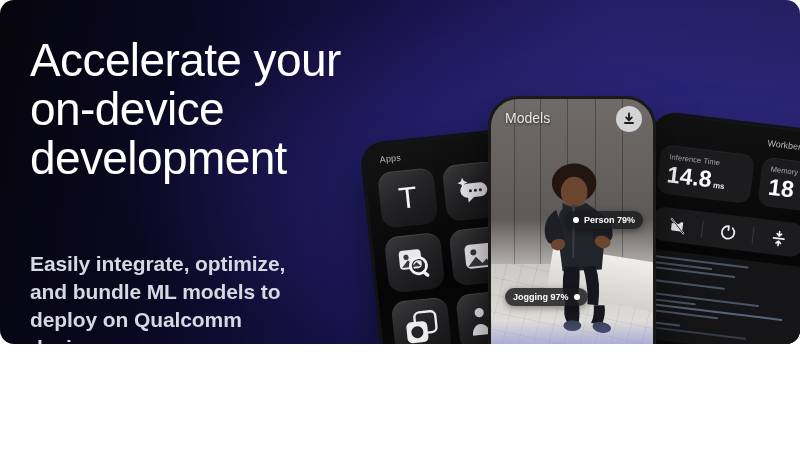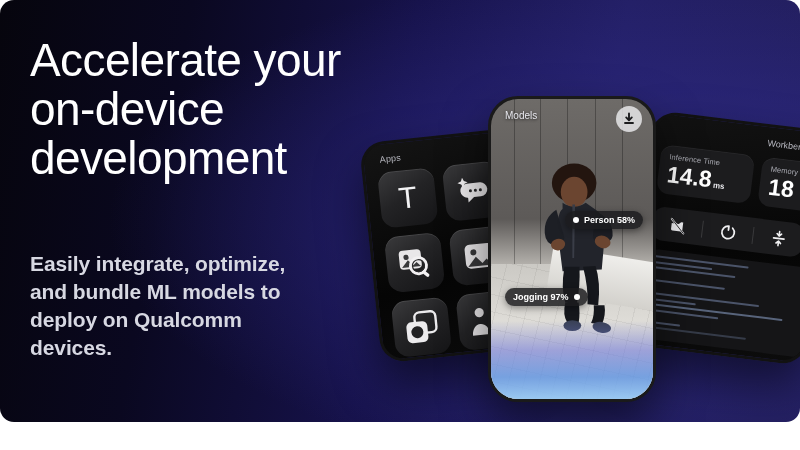--- a/index.html
+++ b/index.html
@@ -1,19 +1,19 @@
 <!DOCTYPE html>
 <html><head>
 <meta charset="utf-8">
 <style>
   html,body{margin:0;padding:0;background:#ffffff;}
   body{width:800px;height:450px;overflow:hidden;font-family:"Liberation Sans",sans-serif;}
 
   #banner{
-    position:relative;width:800px;height:422px;overflow:hidden;border-radius:14px;
+    position:relative;width:800px;height:344px;overflow:hidden;border-radius:14px;
     background:
       radial-gradient(120% 100% at 88% 52%, #2e2a86 0%, rgba(46,42,134,0) 62%),
       linear-gradient(100deg, #06050d 0%, #0a0820 22%, #16124a 48%, #221e62 72%, #211d57 100%);
   }
 
   
   #copy{position:absolute;left:30px;top:36px;width:360px;}
   .headline{
     color:#ffffff;font-size:46px;line-height:1.06;font-weight:400;
     letter-spacing:-0.6px;white-space:pre-line;margin:0;
@@ -59,21 +59,21 @@
     background:linear-gradient(180deg,#cbc9c4 0%,#dedcd7 42%,#c9c7c2 100%);}
   .ground:after{content:"";position:absolute;left:0;right:0;top:0;height:100%;
     background:
       repeating-linear-gradient(104deg, rgba(0,0,0,.055) 0 1px, rgba(0,0,0,0) 1px 15px),
       repeating-linear-gradient(12deg, rgba(0,0,0,.05) 0 1px, rgba(0,0,0,0) 1px 17px);}
   .curb{position:absolute;right:-6%;top:52%;width:70%;height:16%;
     background:linear-gradient(180deg,#efeeeb,#d3d1cc);transform:rotate(9deg);}
   .runner{position:absolute;left:50%;top:4%;width:66%;height:92%;transform:translateX(-48%);}
   .camfade{position:absolute;left:0;right:0;bottom:0;height:26%;
     background:linear-gradient(180deg, rgba(150,170,235,0) 0%, rgba(110,120,225,.55) 38%, rgba(96,150,230,.8) 72%, rgba(150,200,245,.92) 100%);}
-  #phone-camera .pttl{position:absolute;left:14px;top:11px;color:#e8e8ee;font-size:10px;
+  #phone-camera .pttl{position:absolute;left:14px;top:11px;color:#e8e8ee;font-size:14px;
     text-shadow:0 1px 3px rgba(0,0,0,.7);z-index:9;}
   .dlbtn{position:absolute;right:11px;top:7px;width:26px;height:26px;border-radius:50%;
     background:rgba(235,235,238,.82);display:flex;align-items:center;justify-content:center;z-index:9;}
   .badge{position:absolute;display:flex;align-items:center;gap:5px;z-index:9;
     background:rgba(28,28,30,.84);color:#fff;font-size:9px;font-weight:700;
     padding:4px 8px;border-radius:11px;white-space:nowrap;
     box-shadow:0 2px 7px rgba(0,0,0,.4);}
   .badge .dot{width:6px;height:6px;border-radius:50%;background:#fff;flex:none;}
   #badge-person{left:74px;top:112px;}
   #badge-jogging{left:14px;top:189px;align-items:center;}
@@ -205,21 +205,21 @@
 
       <div class="dlbtn">
         <svg width="14" height="14" viewBox="0 0 14 14">
           <path d="M7 1.5 v6.2 M4.2 5.4 L7 8.3 L9.8 5.4" fill="none" stroke="#1c1c1e" stroke-width="1.9" stroke-linecap="round" stroke-linejoin="round"></path>
           <path d="M3 11 h8" stroke="#1c1c1e" stroke-width="1.9" stroke-linecap="round"></path>
         </svg>
       </div>
 
       <div class="badge" id="badge-person">
         <span class="dot"></span>
-        <span>Person 58%</span>
+        <span>Person 79%</span>
       </div>
 
       <div class="badge" id="badge-jogging">
         <span>Jogging 97%</span>
         <span class="dot"></span>
       </div>
     </div>
 
     <div class="phone" id="phone-workbench">
       <div class="pttl">Workbench</div>

